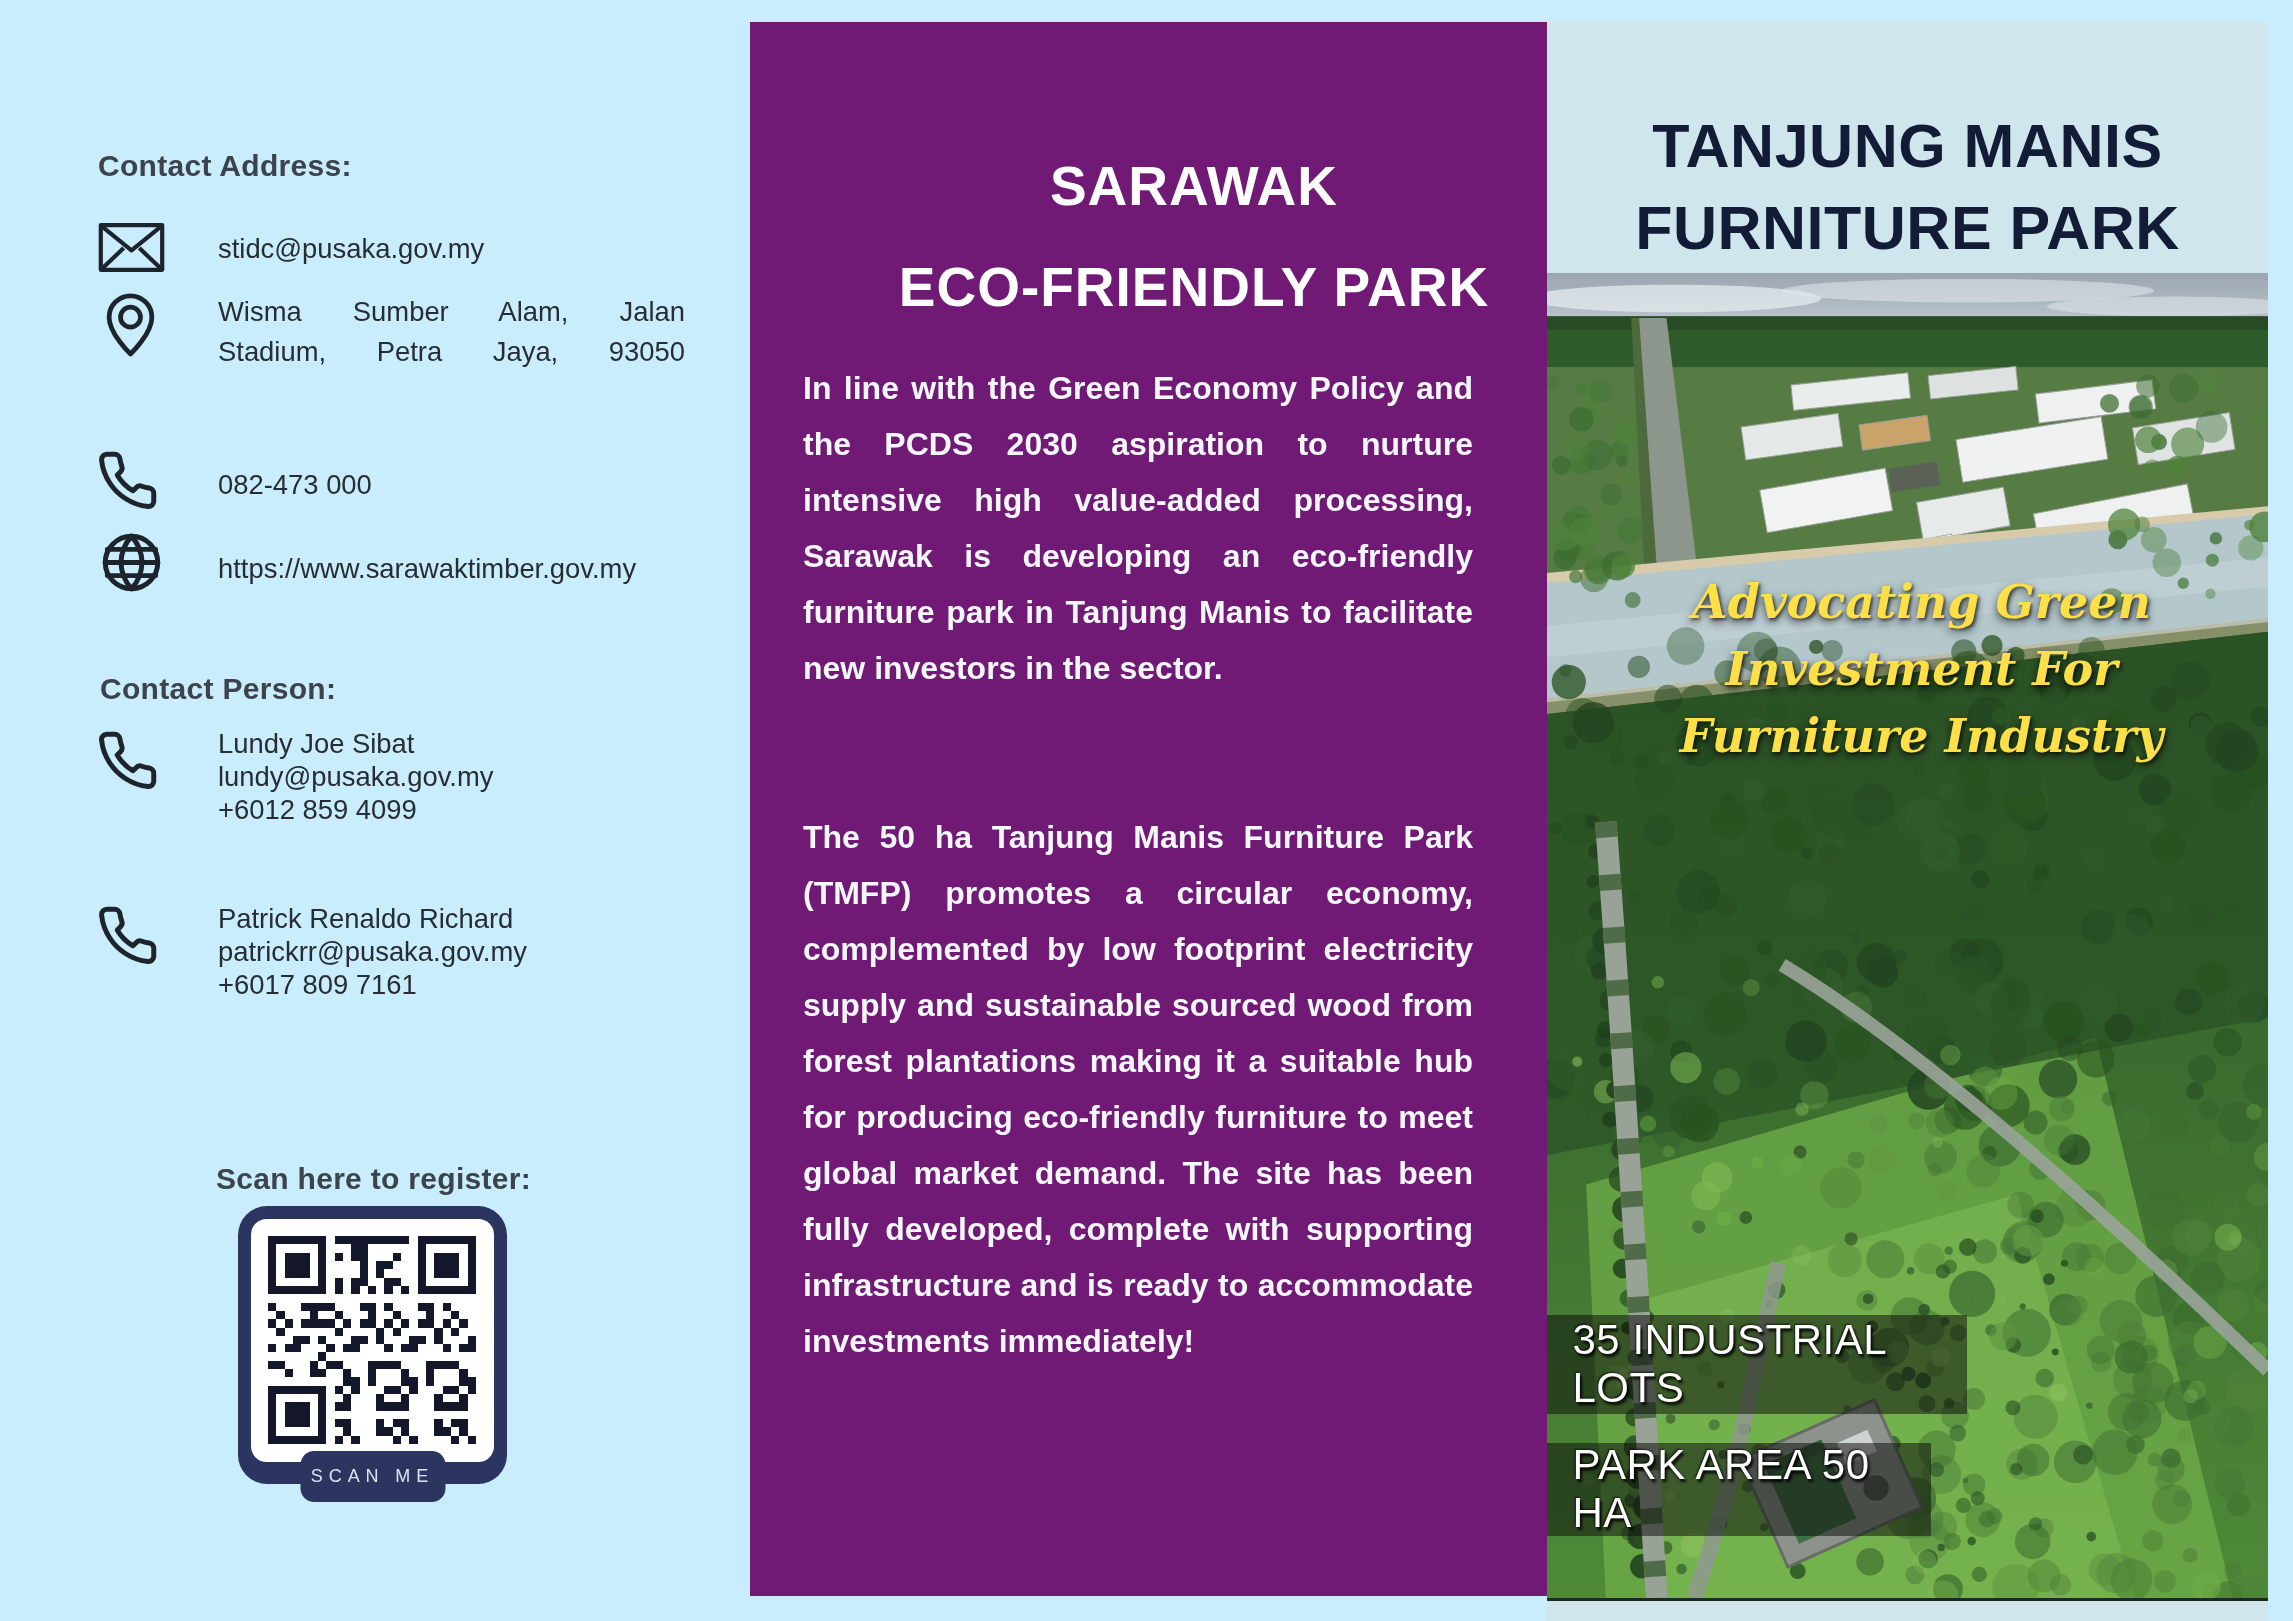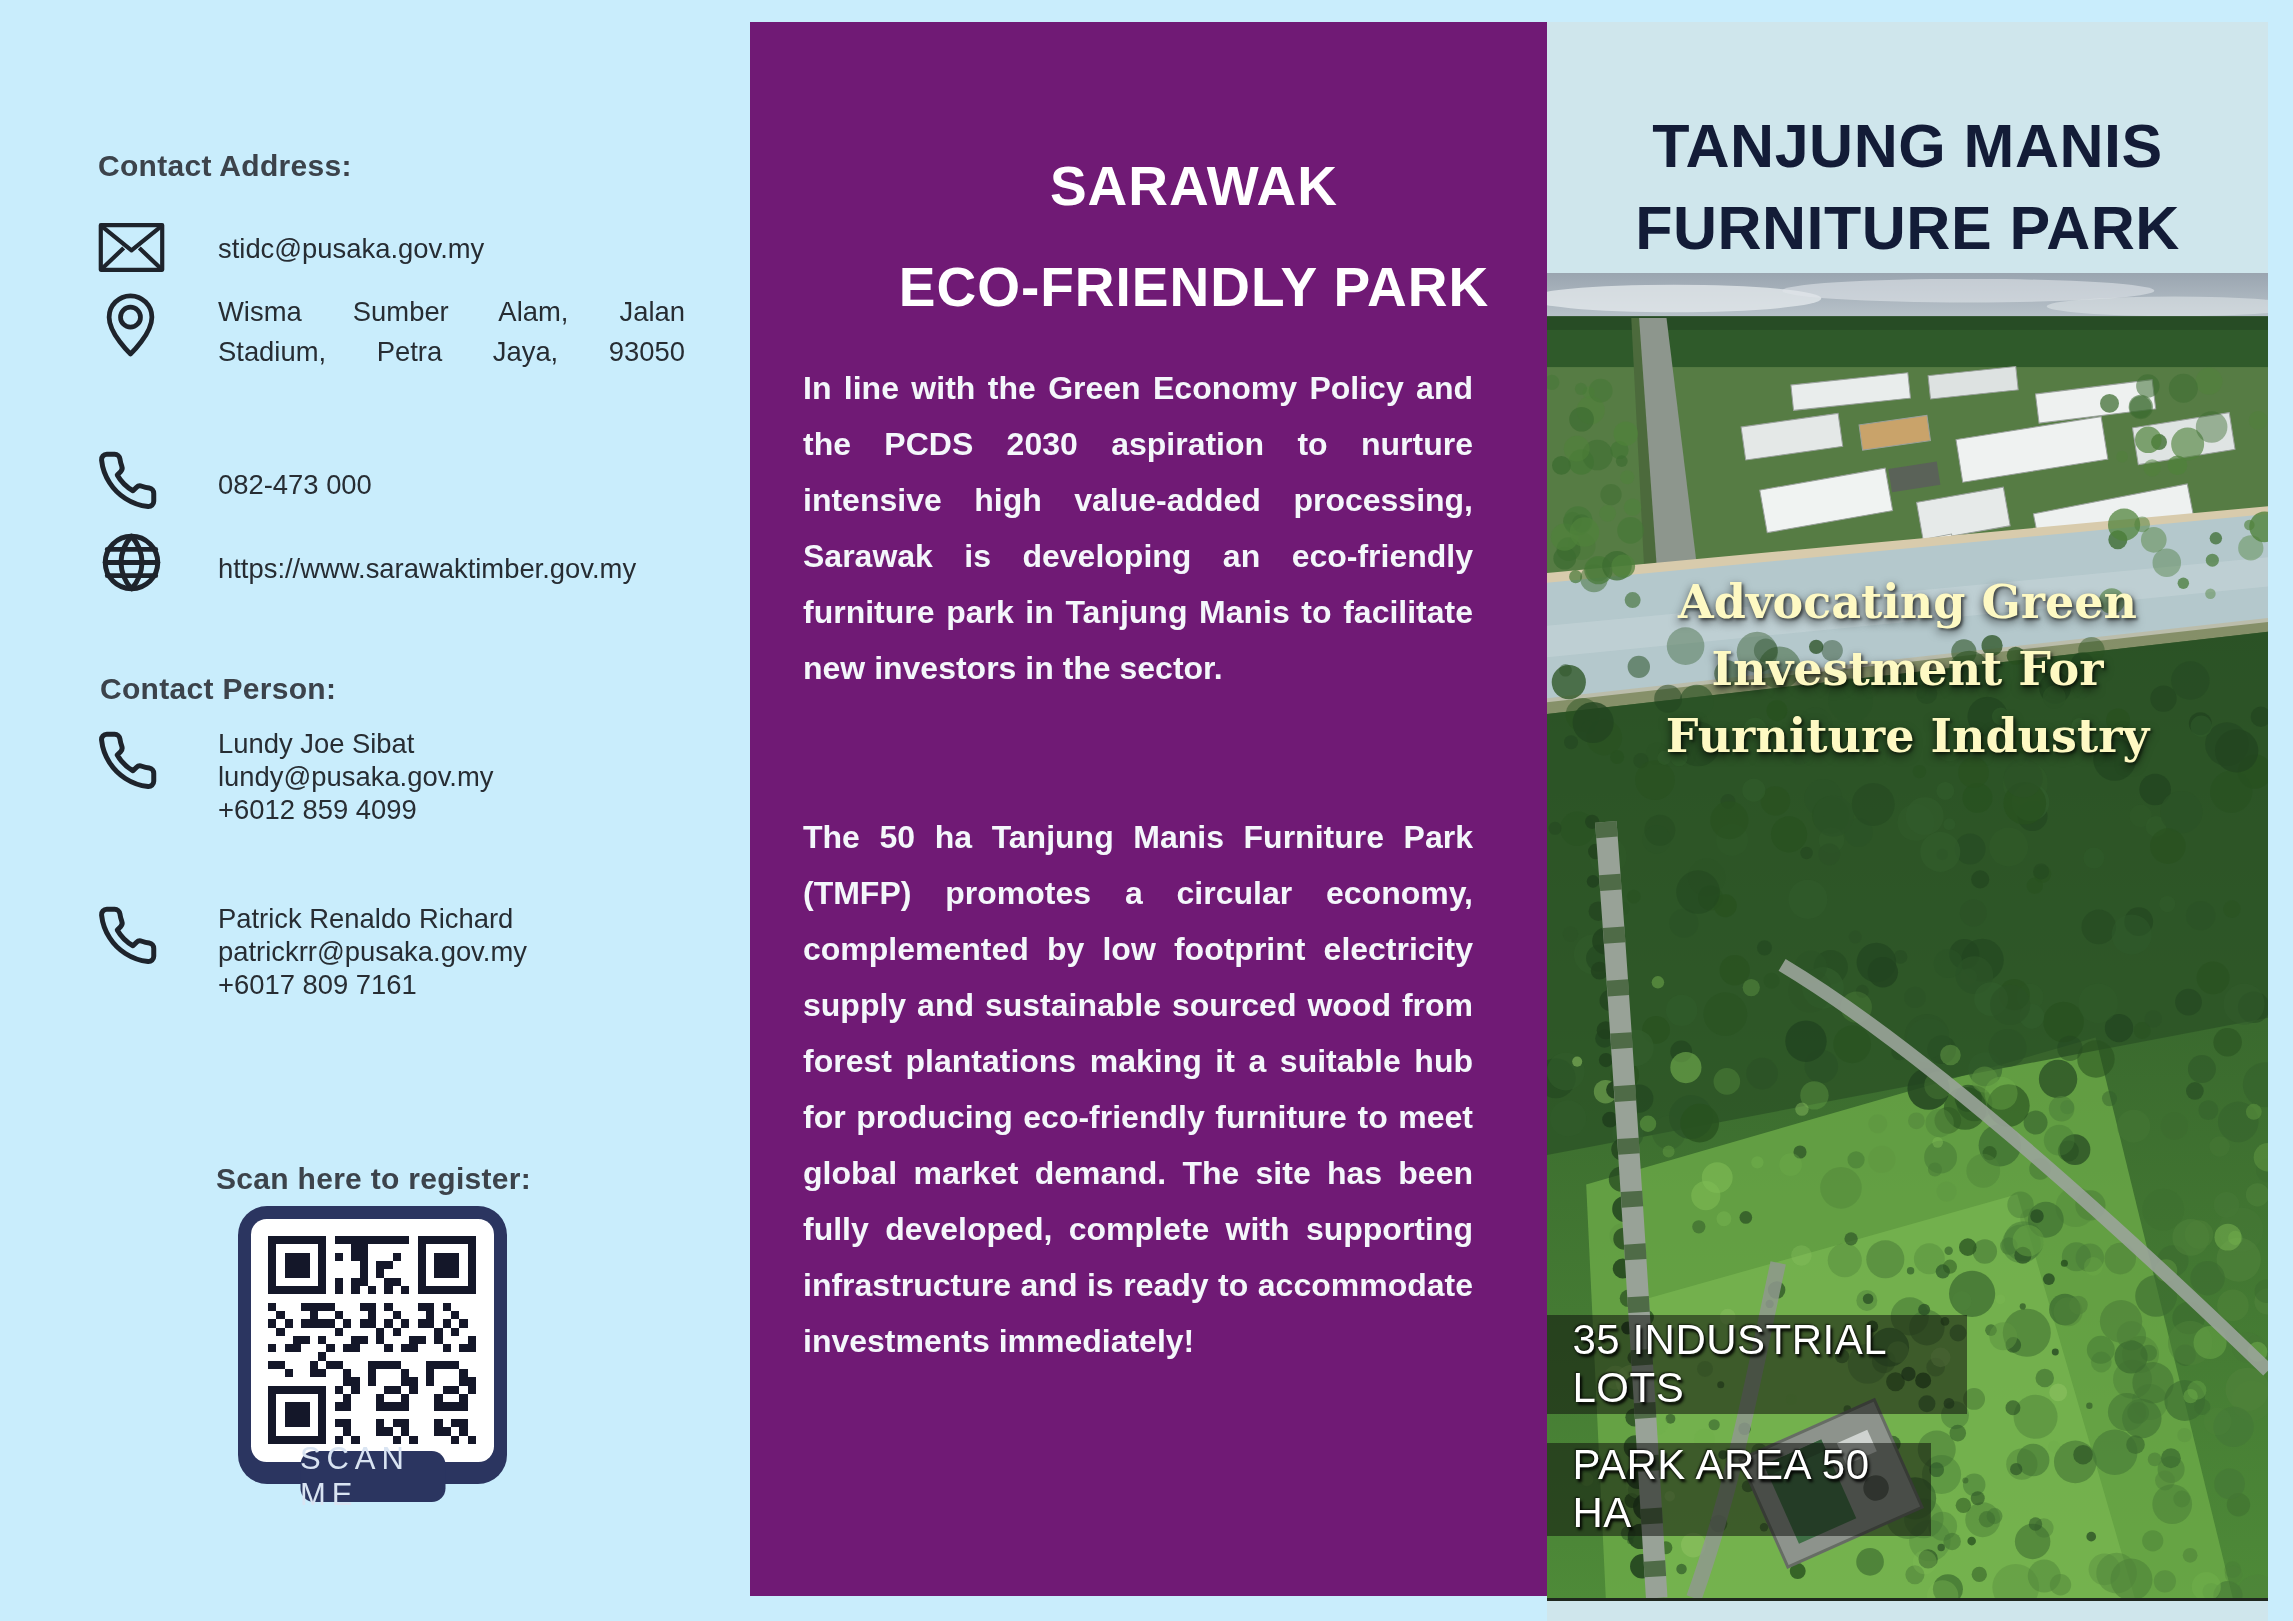--- a/index.html
+++ b/index.html
@@ -18,39 +18,39 @@
   .addr-line{width:467px;text-align:justify;}
   .addr-line.just{text-align-last:justify;}
   .contact-block div{line-height:33px;}
 
   
   .qr-wrap{left:238px;top:1206px;width:269px;height:278px;background:#2b3560;border-radius:29px;}
   .qr-inner{position:absolute;left:12.7px;top:12.7px;width:243px;height:243px;background:#ffffff;border-radius:15.7px;
             display:flex;align-items:center;justify-content:center;}
   .qr-pill{position:absolute;left:50%;transform:translateX(-50%);top:245px;width:145px;height:51px;
            background:#2b3560;border-radius:13.7px;display:flex;align-items:center;justify-content:center;
-           color:#d9e4f2;font-size:31px;letter-spacing:5.9px;font-weight:400;}
+           color:#d9e4f2;font-size:18px;letter-spacing:5.9px;font-weight:400;}
 
   
   .middle-panel{left:750px;top:21.6px;width:888px;height:1574px;background:#701a75;}
   .mp-title{left:0;top:78px;width:100%;text-align:center;color:#ffffff;
             font-size:55px;font-weight:700;line-height:101px;letter-spacing:1px;}
   .mp-body{left:53px;width:670px;font-size:32px;font-weight:700;color:#f4f7fb;
            line-height:56px;text-align:justify;}
 
   
   .right-card{left:1547px;top:21.6px;width:721px;height:1600px;background:#cfe6ec;}
   .rp-title{left:0;top:43px;width:100%;text-align:center;color:#131c37;
             font-size:61px;font-weight:800;line-height:82px;letter-spacing:0.5px;}
   .photo{left:0;top:251px;width:721px;height:1325px;overflow:hidden;border-bottom:3.9px solid #20281f;background:#3f6f33;}
   .photo svg{position:absolute;left:0;top:0;}
-  .caption{left:0;top:296px;width:100%;text-align:center;color:#fef9c3;
-           font-family:"DejaVu Serif",serif;font-weight:700;
+  .caption{left:0;top:296px;width:100%;text-align:center;color:#fde047;
+           font-family:"DejaVu Serif",serif;font-style:italic;font-weight:700;
            font-size:46px;line-height:67px;
-           text-shadow:0 3.9px 9.8px rgba(0,0,0,.65),2px 2px 2.9px rgba(0,0,0,.5);}
+           text-shadow:0 3.9px 9.8px rgba(0,0,0,.65),2px 2px 2.9px rgba(0,0,0,.5);padding-left:14px;}
   .stat-bar{background:rgba(13,16,12,.53);display:flex;align-items:center;padding-left:25.5px;box-sizing:border-box;}
   .stat-bar span{color:#ffffff;font-size:42px;font-weight:400;letter-spacing:0.5px;
                  text-shadow:2px 2.9px 2.9px rgba(0,0,0,.95),-1px -1px 2px rgba(0,0,0,.7);}
   .bar-1{left:0;top:1042px;width:420px;height:99px;}
   .bar-2{left:0;top:1170px;width:384px;height:93px;}
 </style>
 </head>
 <body>
 
 <div class="abs" style="left:0;top:0;width:2294px;height:1621px;">

